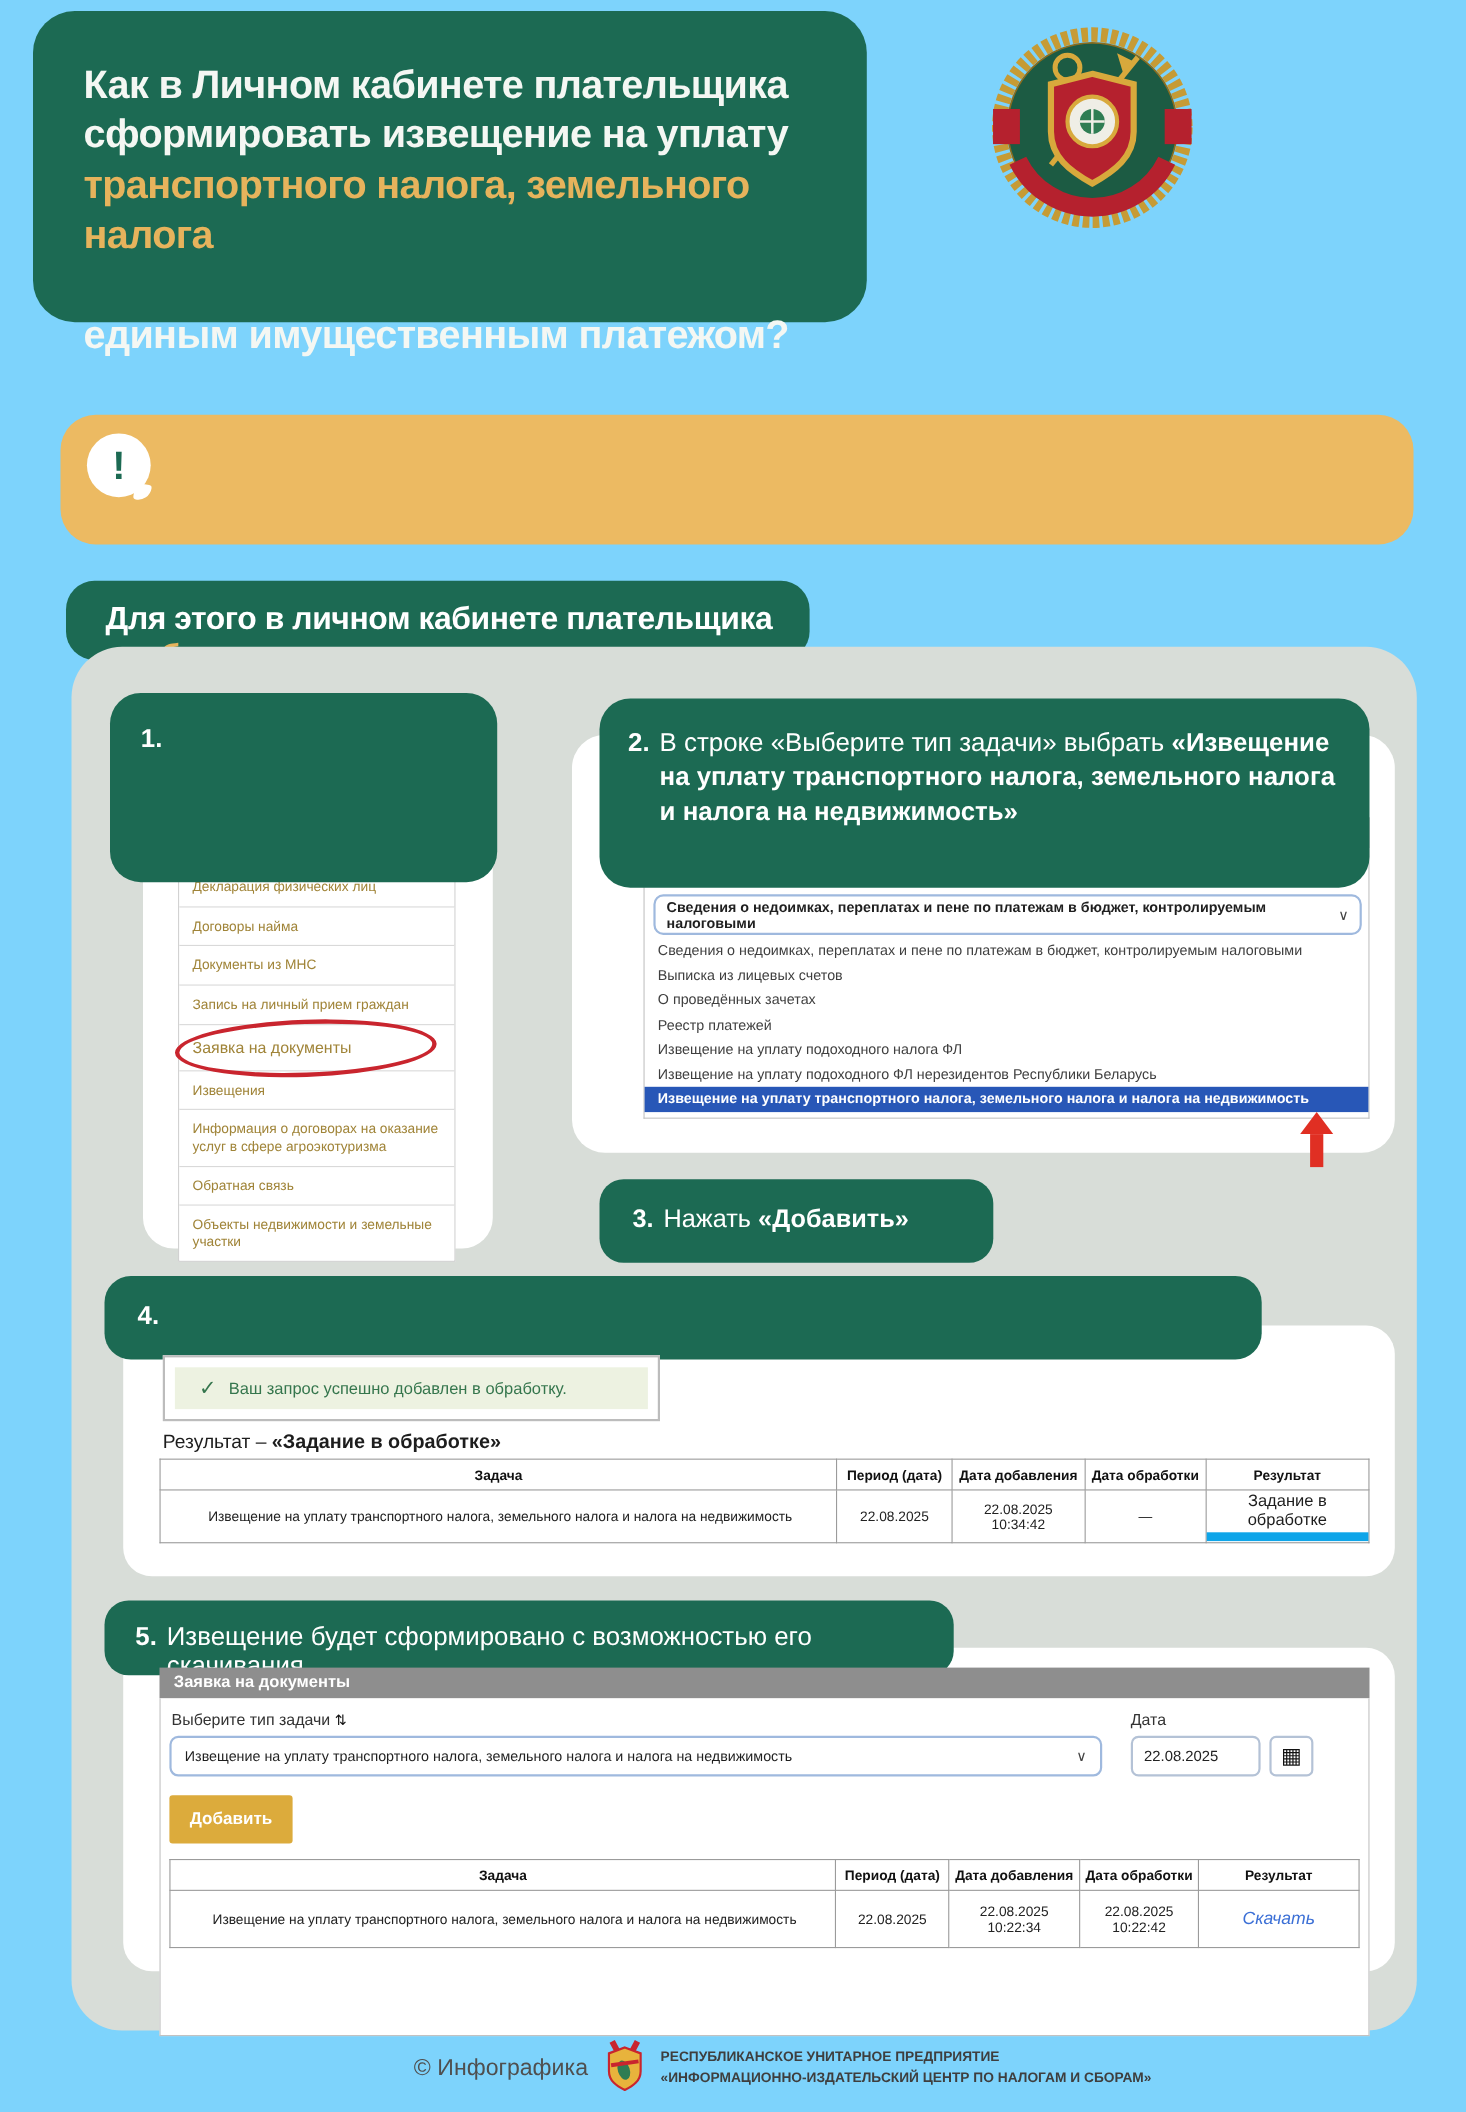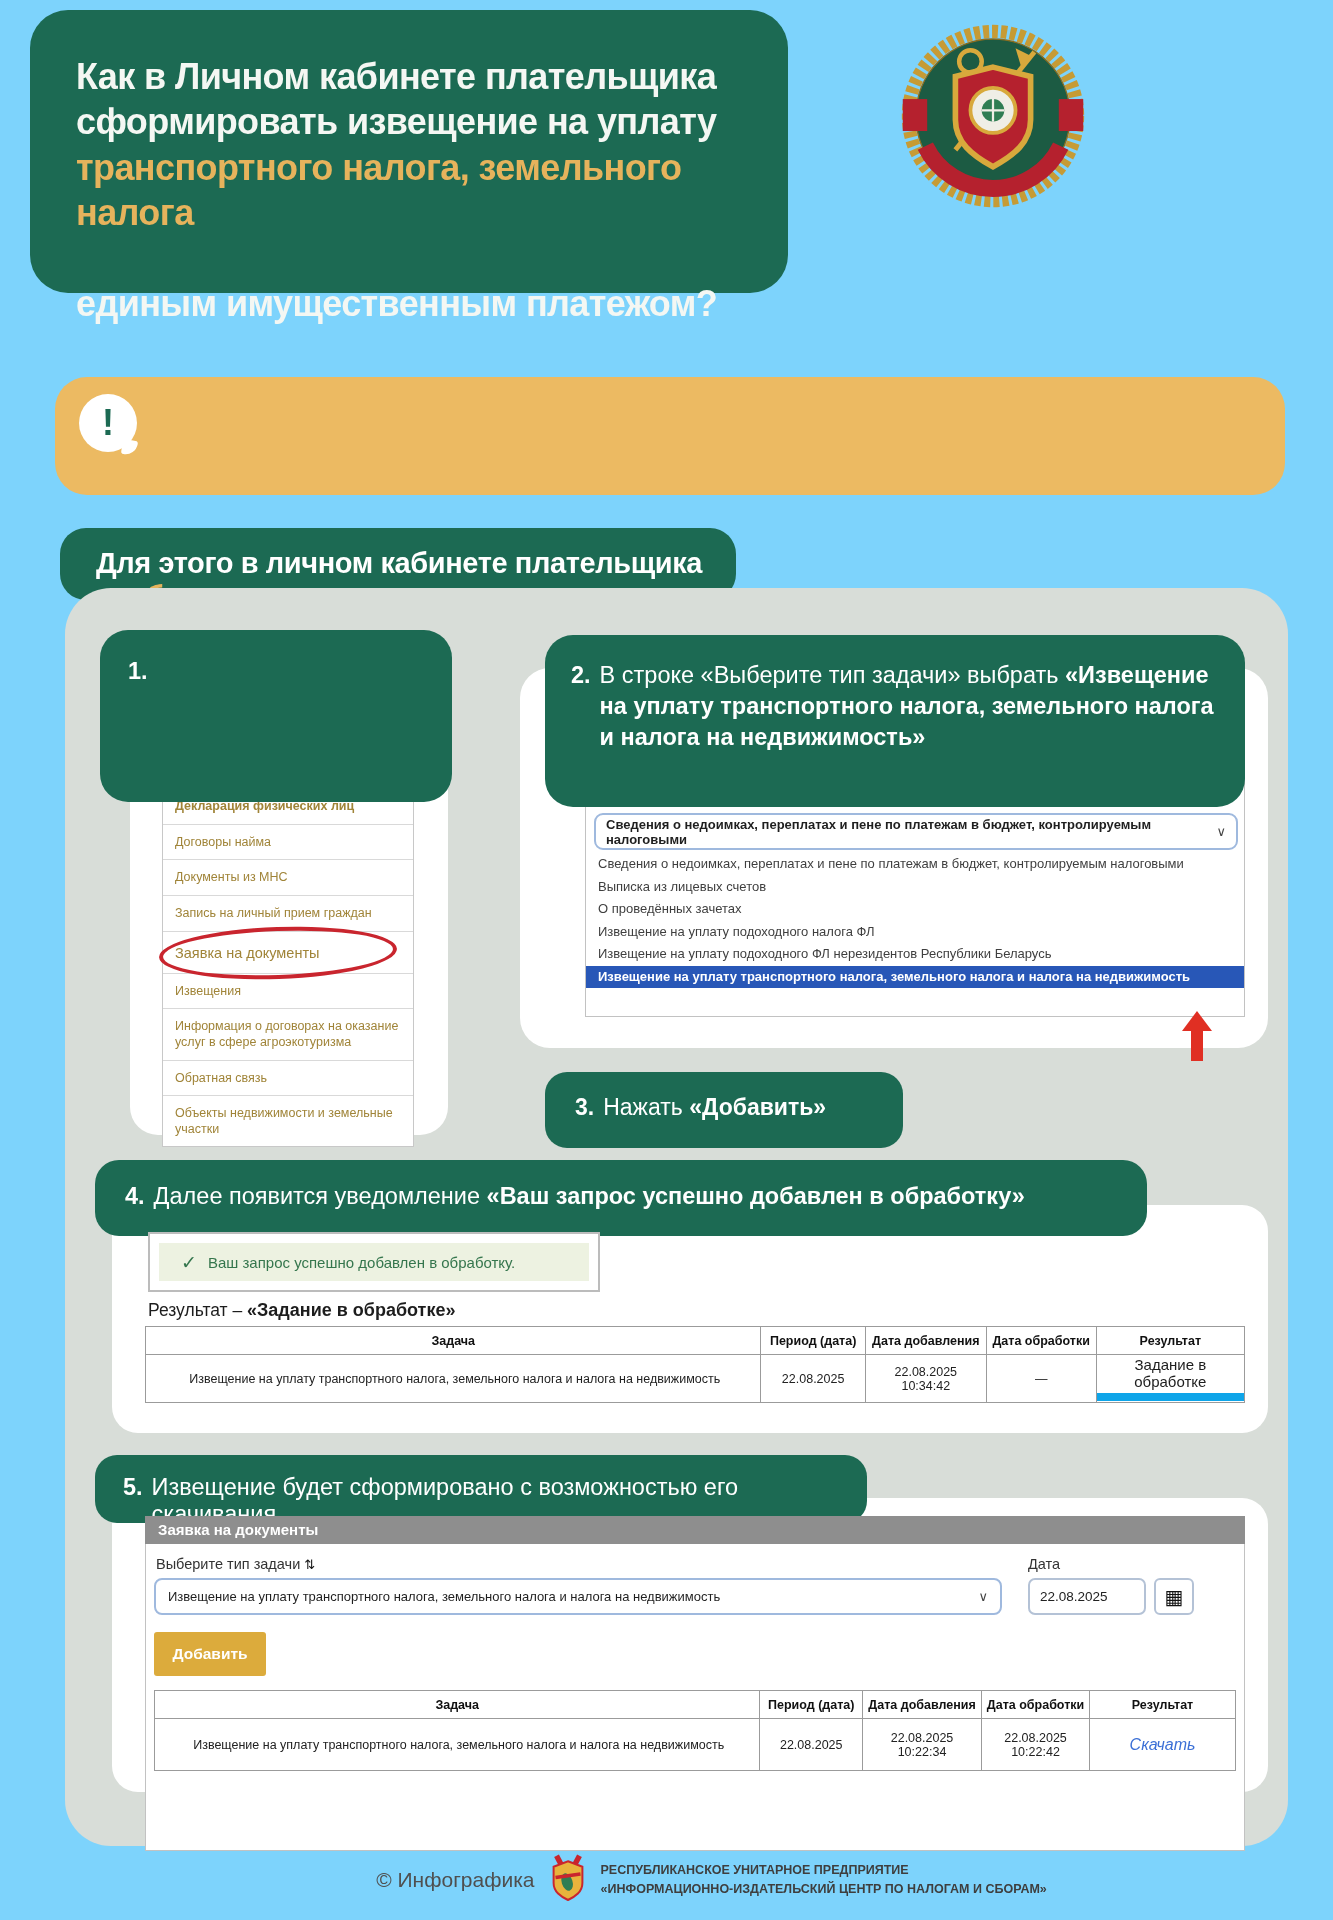--- a/index.html
+++ b/index.html
@@ -49,21 +49,21 @@
     font-size:23.5px; line-height:1.32; }
   .s1-panel { left:130px; top:735px; width:318px; height:400px; }
   .menu { position:absolute; left:162px; top:755px; width:252px; z-index:2; background:#ffffff;
     border:1px solid #c8c8c8; }
   .menu-bar { height:33px; background:#d6a63c; color:#ffffff; display:flex;
     justify-content:space-between; align-items:center; padding:0 12px; }
   .menu-bar .burger { font-size:22px; font-weight:bold; line-height:1; }
   .menu-bar .collapse { font-size:20px; font-weight:bold; line-height:1; }
   .menu-item { padding:10px 10px 9px 12px; font-size:12.5px; color:#a08438;
     border-top:1px solid #d9d9d9; line-height:1.25; position:relative; background:#fff; }
-  .menu-item.first { border-top:none;font-weight:bold; }
+  .menu-item.first { border-top:none; }
   .menu-item.circled { font-size:14.5px; padding:12px 10px 11px 12px; }
   .red-ellipse { position:absolute; left:-4px; top:-5px; width:238px; height:52px;
     border:4px solid #c9252e; border-radius:50%; transform:rotate(-2deg); pointer-events:none; z-index:4; }
 
   
   .s2-green { left:545px; top:635px; width:700px; height:172px; padding:25px 24px 0 26px;
     font-size:23.5px; line-height:1.31; }
   .s2-panel { left:520px; top:668px; width:748px; height:380px; border-radius:30px; }
   .shot2 { position:absolute; left:585px; top:743px; width:660px; z-index:2; }
   .winbar { height:28px; background:#8e8e8e; color:#ffffff; font-weight:bold; font-size:15px;
@@ -222,43 +222,41 @@
         <span>Выберите тип задачи</span><span class="sort">⇅</span>
       </div>
       <div class="select-box">
         <span>Сведения о недоимках, переплатах и пене по платежам в бюджет, контролируемым налоговыми</span>
         <span class="chev">∨</span>
       </div>
       <div class="options">
         <div class="option">Сведения о недоимках, переплатах и пене по платежам в бюджет, контролируемым налоговыми</div>
         <div class="option">Выписка из лицевых счетов</div>
         <div class="option">О проведённых зачетах</div>
+        <div class="option">Реестр платежей</div>
         <div class="option">Извещение на уплату подоходного налога ФЛ</div>
         <div class="option">Извещение на уплату подоходного ФЛ нерезидентов Республики Беларусь</div>
         <div class="option selected">Извещение на уплату транспортного налога, земельного налога и налога на недвижимость</div>
         <div class="red-arrow" style="top:158px;">
           <div class="tri"></div>
             <div class="stem"></div>
         </div>
       </div>
     </div>
   </div>
 
   <div class="step-green s3-green">
     <span class="num">3.</span>
     <div class="txt">
       <span>Нажать </span><b>«Добавить»</b>
     </div>
   </div>
 
   <div class="step-green s4-green">
     <span class="num">4.</span>
-    <div class="txt">
-      <span>Далее появится уведомление </span><b>«Ваш запрос успешно добавлен в обработку»</b>
-    </div>
   </div>
   <div class="panel s4-panel"></div>
   <div class="success-box">
     <div class="success-inner">
       <span class="check">✓</span>
       <span>Ваш запрос успешно добавлен в обработку.</span>
     </div>
   </div>
   <div class="result-line">
     <span>Результат – </span><b>«Задание в обработке»</b>

